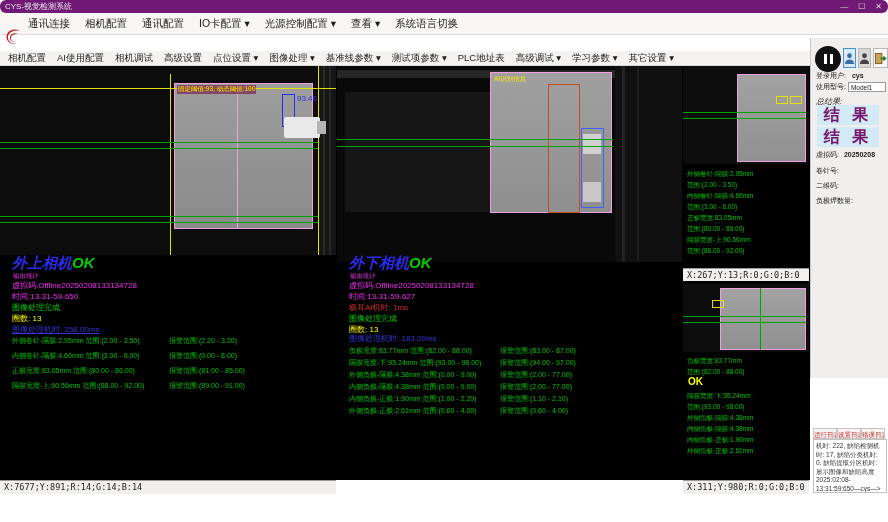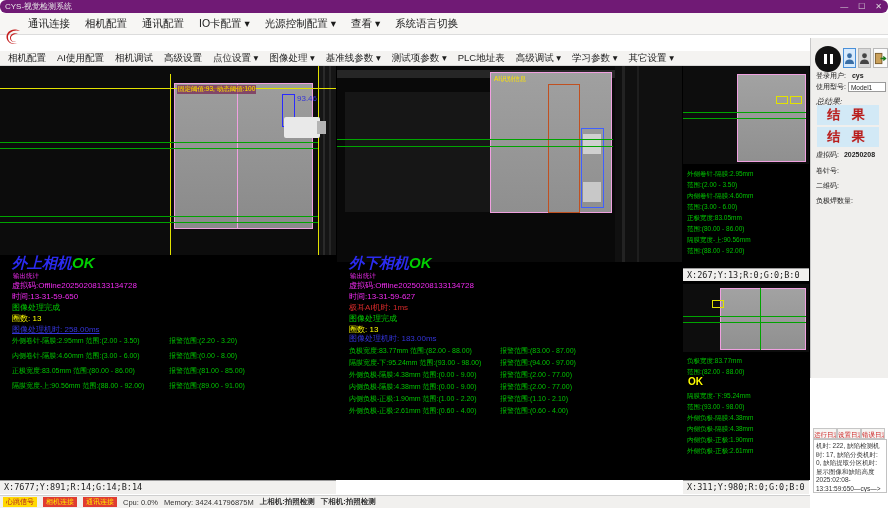--- a/index.html
+++ b/index.html
@@ -67,21 +67,21 @@
              display:flex;align-items:center;justify-content:center;gap:3px;cursor:pointer;}
   .pause-btn i{display:block;width:3px;height:10px;background:#fff;}
   .mini-btn{position:absolute;top:10px;width:13px;height:20px;border:1px solid #b9b9b9;background:#fafafa;
             box-sizing:border-box;display:flex;align-items:center;justify-content:center;cursor:pointer;}
   .mini-btn.sel{border:1px solid #4a90d9;background:#d8eafc;}
   .rp-row{position:absolute;left:5px;white-space:nowrap;}
   .rp-val{font-weight:bold;}
   .combo{display:inline-block;width:38px;height:10px;background:#fff;border:1px solid #9a9a9a;
          font-size:6.5px;line-height:10px;padding-left:2px;box-sizing:border-box;vertical-align:middle;cursor:pointer;}
   .result-box{position:absolute;left:6px;width:62px;height:20px;background:#d2e9f6;display:flex;
-              align-items:center;justify-content:center;color:#b91c1c;font-weight:bold;font-size:13px;
+              align-items:center;justify-content:center;color:#701a75;font-weight:bold;font-size:16px;
               letter-spacing:4px;text-shadow:0 0 1px #caa;}
   .log-tabs{position:absolute;left:2px;top:390px;display:flex;}
   .log-tab{width:24px;height:11px;border:1px solid #c6c6c6;background:#f6f5f3;color:#cc2222;font-size:6.5px;
            line-height:11px;text-align:center;box-sizing:border-box;cursor:pointer;white-space:nowrap;overflow:hidden;}
   .log-box{position:absolute;left:2px;top:401px;width:74px;height:54px;background:#fff;border:1px solid #c2c2c2;
            box-sizing:border-box;font-size:6.5px;line-height:8.5px;color:#333;padding:2px;overflow:hidden;}
   
   .statusbar{position:absolute;left:0;top:495px;width:810px;height:13px;background:#f1f0ee;border-top:1px solid #cfcfcf;
              display:flex;align-items:center;gap:6px;padding-left:3px;font-size:7.5px;color:#333;box-sizing:border-box;}
   .badge{height:10px;line-height:10px;padding:0 3px;font-size:7px;}
@@ -346,23 +346,14 @@
     <div class="rp-row" style="top:158px;">负极焊数量:</div>
     <div class="log-tabs">
 
     <span class="log-tab">运行日志</span>
         <span class="log-tab">设置日志</span>
         <span class="log-tab">错误日志</span>
       </div>
     <div class="log-box">机时: 222, 缺陷检测机时: 17, 缺陷分类机时: 0, 缺陷提取分区机时: 显示图像和缺陷高度 2025:02:08-13:31:59:650—cys—&gt;上相机—图像处理机时: 258.00ms</div>
   </div>
 
-  <div class="statusbar">
-    <span class="badge yellow">心跳信号</span>
-    <span class="badge red">相机连接</span>
-    <span class="badge red">通讯连接</span>
-    <span>Cpu: 0.0%</span>
-    <span>Memory: 3424.41796875M</span>
-    <span style="font-weight:bold;">上相机:拍照检测</span>
-    <span style="font-weight:bold;">下相机:拍照检测</span>
-  </div>
 
 </div>
 
 </body></html>

